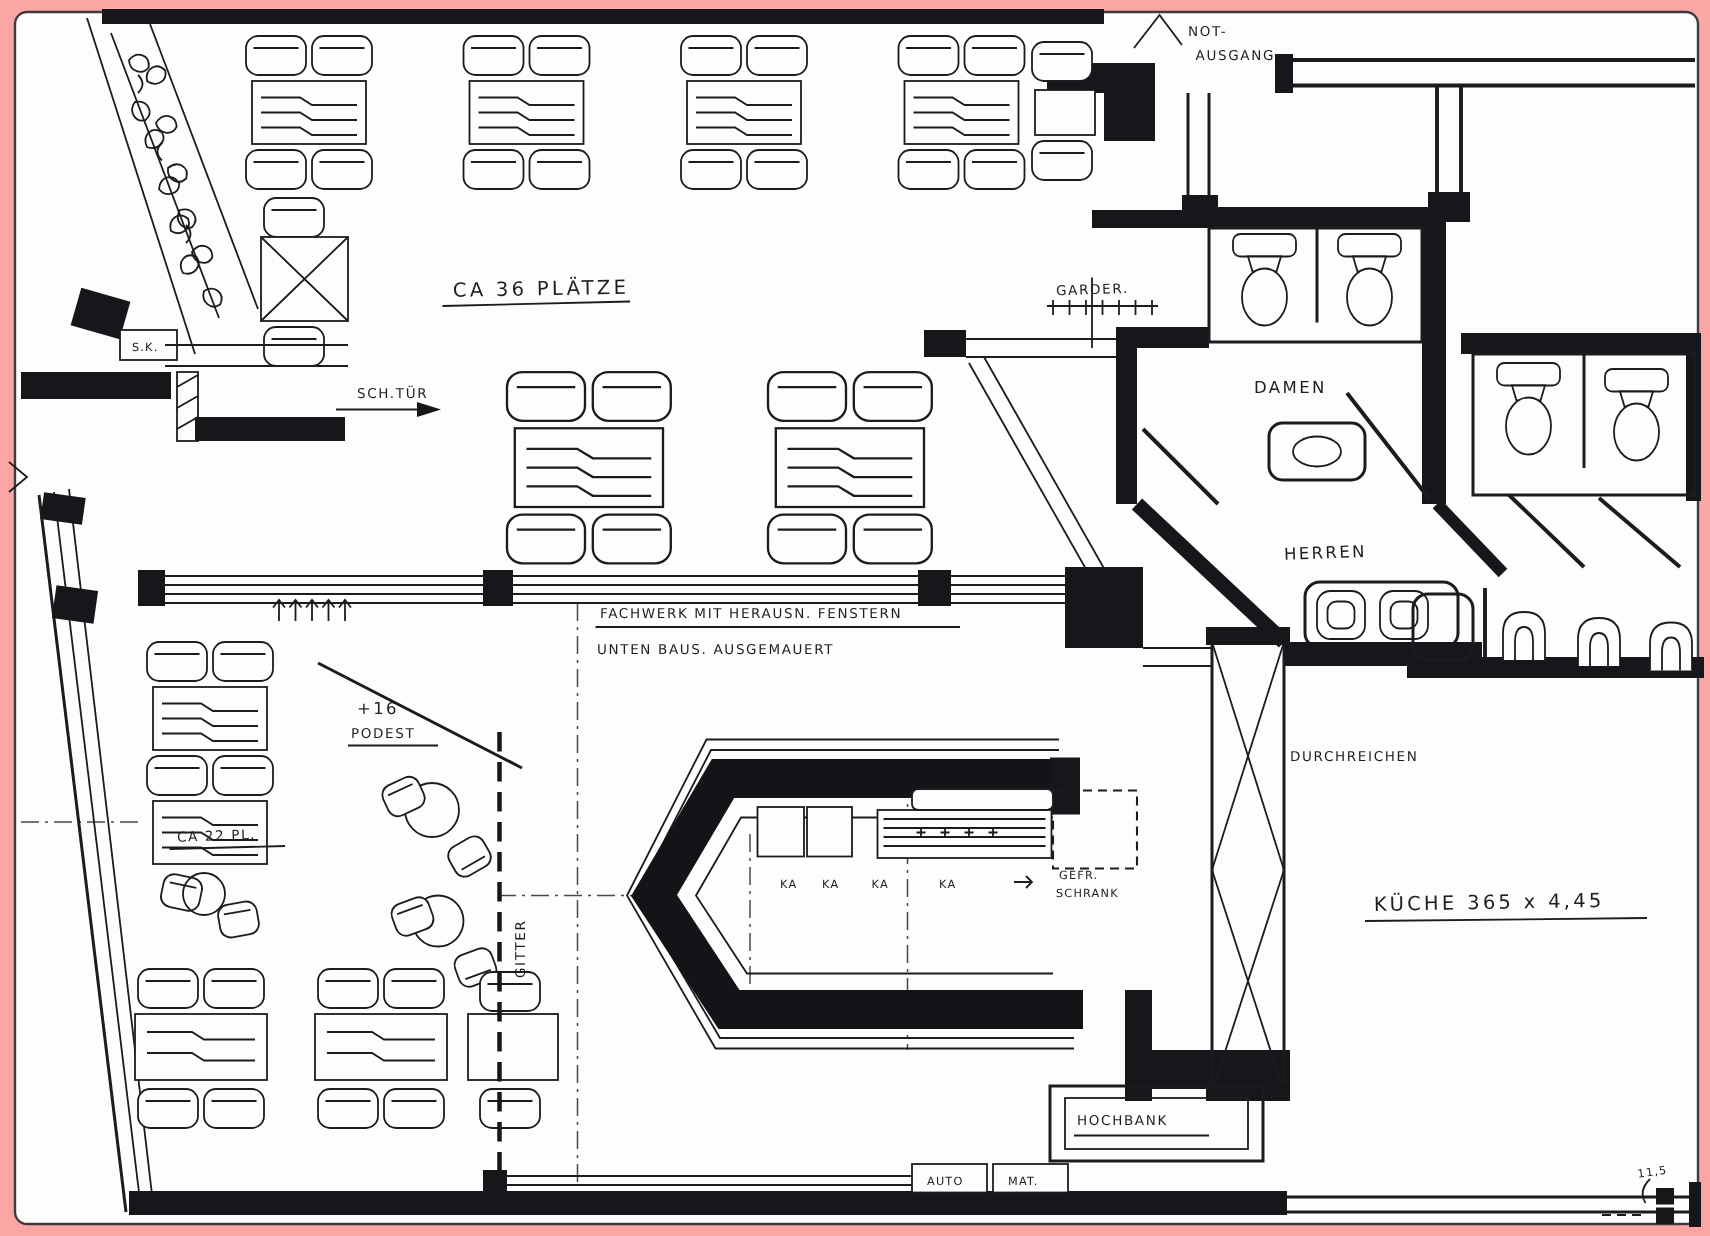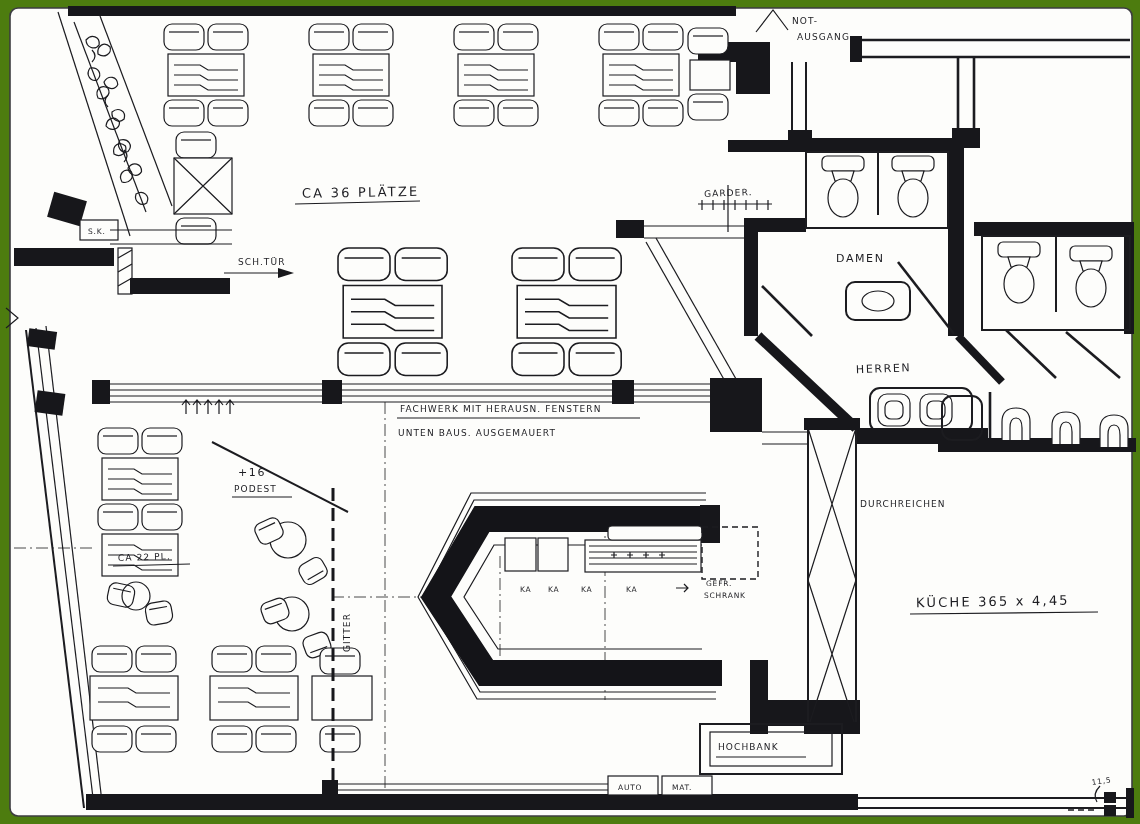--- a/index.html
+++ b/index.html
@@ -1,16 +1,16 @@
 <!DOCTYPE html>
 <html><head>
 <meta charset="utf-8">
 <style>
   html,body{margin:0;padding:0;background:#e9e9e6;}
-  .stage{position:relative;width:1140px;height:824px;background:#4d7c0f;overflow:hidden;}
+  .stage{position:relative;width:1140px;height:824px;background:#fca5a5;overflow:hidden;}
   svg{position:absolute;left:0;top:0;}
   text{font-family:"DejaVu Sans",sans-serif;fill:#1d1d22;}
   .h   {font-size:11px;letter-spacing:1.6px;}
   .h-lg{font-size:13px;letter-spacing:2.2px;}
   .h-sm{font-size:9px;letter-spacing:1.1px;}
   .h-xs{font-size:7.5px;letter-spacing:.8px;}
   .ink      {stroke:#1c1c20;fill:none;}
   .ink-fill {fill:#17171b;stroke:none;}
   .thin {stroke-width:1.2;}
   .med  {stroke-width:2;}

